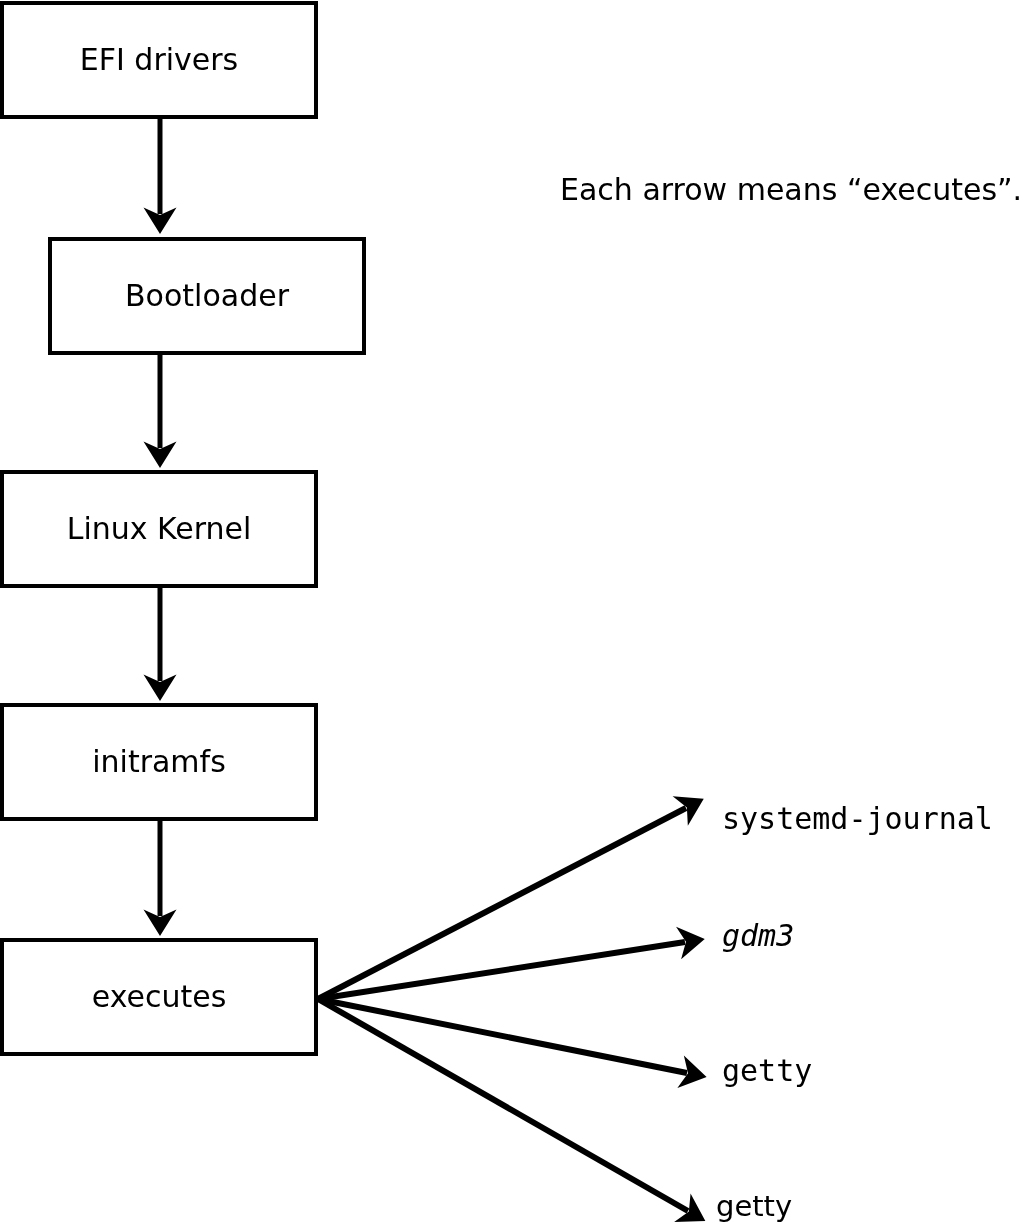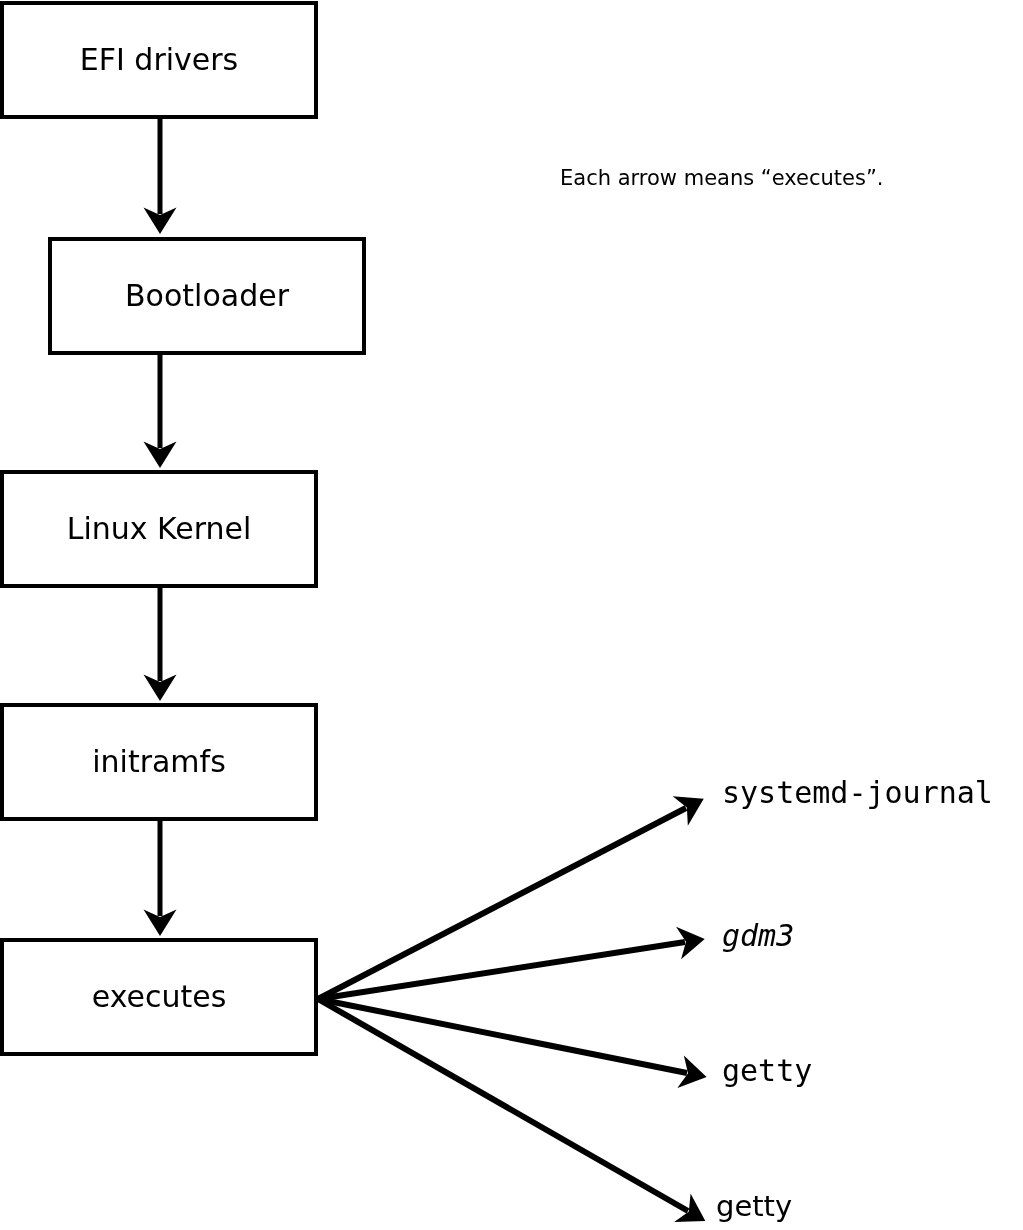--- a/index.html
+++ b/index.html
@@ -45,34 +45,34 @@
   .node-kernel     { top: 470px; }
   .node-initramfs  { top: 703px; }
   .node-systemd    { top: 938px; }
   .proc-label {
     position: absolute;
     font-family: "DejaVu Sans Mono", monospace;
     font-size: 30px;
     line-height: 36px;
     white-space: nowrap;
   }
-  .proc-journal { left: 722px; top: 775px;  }
+  .proc-journal { left: 722px; top: 801px;  }
   .proc-gdm3    { left: 722px; top: 918px; font-style: italic;  }
   .proc-getty   { left: 722px; top: 1053px; }
   .proc-sshd {
     left: 716px;
     top: 1188px;
     font-family: "DejaVu Sans", sans-serif;
     font-size: 29px;
   }
   .note {
     position: absolute;
     left: 560px;
-    top: 160px;
-    font-size: 21px;
+    top: 172px;
+    font-size: 30px;
     line-height: 36px;
     white-space: nowrap;
   }
 </style>
 </head>
 <body>
 
 <div class="stage">
 
   <svg class="arrow-layer" viewBox="0 0 1023 1230" xmlns="http://www.w3.org/2000/svg">

